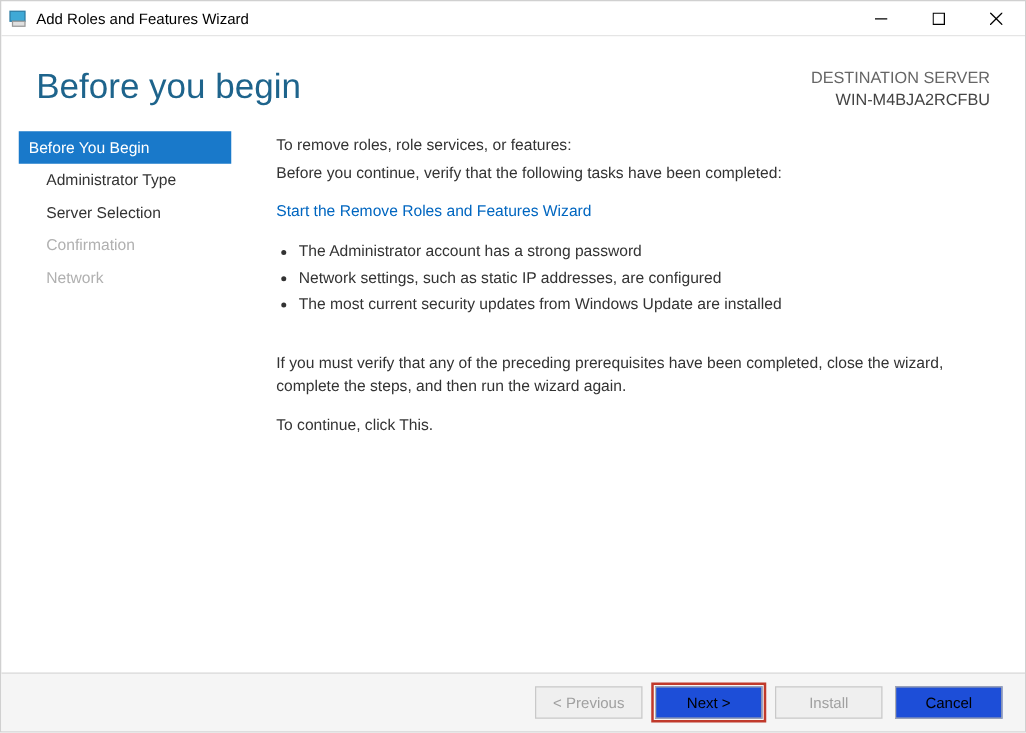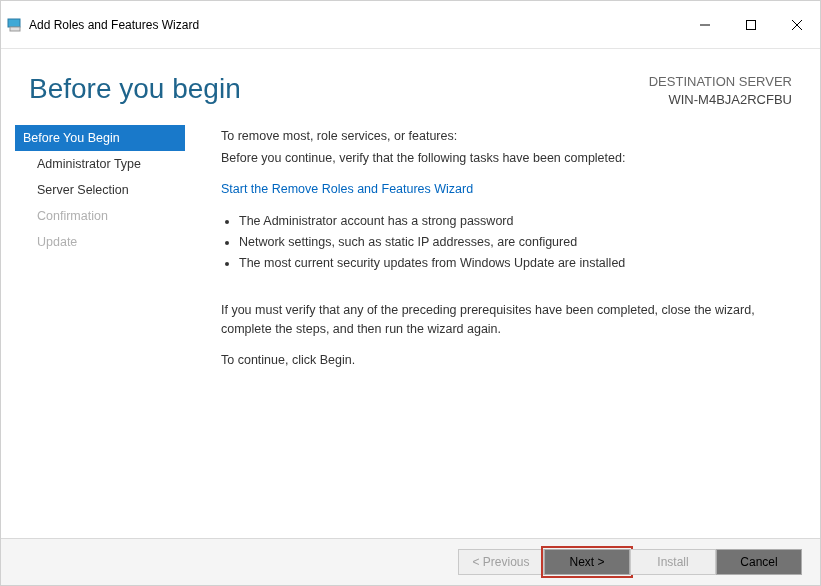--- a/index.html
+++ b/index.html
@@ -11,21 +11,21 @@
     background: #fff;
     width: 821px;
     height: 586px;
     display: flex;
     flex-direction: column;
     border: 1px solid #d0d0d0;
   }
 
   
   .titlebar {
-    height: 48px;
+    height: 28px;
     display: flex;
     align-items: center;
     padding: 0 0 0 6px;
     border-bottom: 1px solid #e5e5e5;
   }
   .titlebar .app-icon { width:16px;height:16px;margin-right:6px;display:flex;align-items:center;justify-content:center; }
   .titlebar .title { flex:1; color:#000; font-size:12px; }
   .win-controls { display:flex; height:100%; }
   .win-btn { width:46px; display:flex; align-items:center; justify-content:center; font-size:10px; color:#000; }
 
@@ -95,26 +95,27 @@
   }
   .skip-row input[type=checkbox] { width:14px;height:14px;}
 
   
   .footer {
     border-top: 1px solid #d9d9d9;
     background: #f5f5f5;
     padding: 10px 18px;
     display:flex;
     justify-content:flex-end;
+    gap:10px;
   }
   .btn {
     min-width:86px;
     height:26px;
     border:1px solid #adadad;
-    background:#737373;
+    background:#1d4ed8;
     font-size:12px;
     color:#000;
     padding:0 12px;
     cursor:default;
   }
   .btn.disabled { color:#a0a0a0; background:#efefef; border-color:#c9c9c9; }
   .btn.highlight { outline: 2.5px solid #c0392b; outline-offset:1px; }
 </style>
 </head>
 <body>
@@ -154,34 +155,34 @@
     <div class="name">WIN-M4BJA2RCFBU</div>
   </div>
 </div>
 
 <div class="body">
   <div class="nav">
     <div class="nav-item active">Before You Begin</div>
     <div class="nav-item enabled">Administrator Type</div>
     <div class="nav-item enabled">Server Selection</div>
     <div class="nav-item disabled">Confirmation</div>
-    <div class="nav-item disabled">Update</div>
+    <div class="nav-item disabled">Network</div>
   </div>
 
   <div class="content">
-    <p style="margin-bottom:2px">To remove most, role services, or features:</p>
+    <p style="margin-bottom:2px">To remove roles, role services, or features:</p>
     <p>Before you continue, verify that the following tasks have been completed:</p>
     <p><a class="link">Start the Remove Roles and Features Wizard</a></p>
     <ul>
       <li>The Administrator account has a strong password</li>
       <li>Network settings, such as static IP addresses, are configured</li>
       <li>The most current security updates from Windows Update are installed</li>
     </ul>
     <p>If you must verify that any of the preceding prerequisites have been completed, close the wizard, complete the steps, and then run the wizard again.</p>
-    <p>To continue, click Begin.</p>
+    <p>To continue, click This.</p>
 
   </div>
 </div>
 
 <div class="footer">
   <button class="btn disabled">&lt; Previous</button>
   <button class="btn highlight">Next &gt;</button>
   <button class="btn disabled">Install</button>
   <button class="btn">Cancel</button>
 </div>

